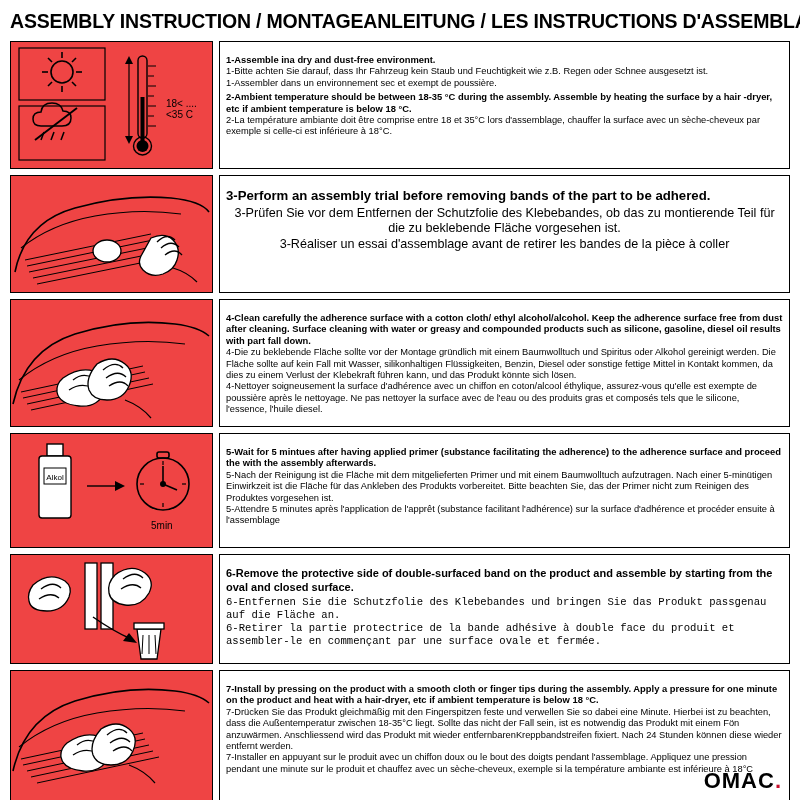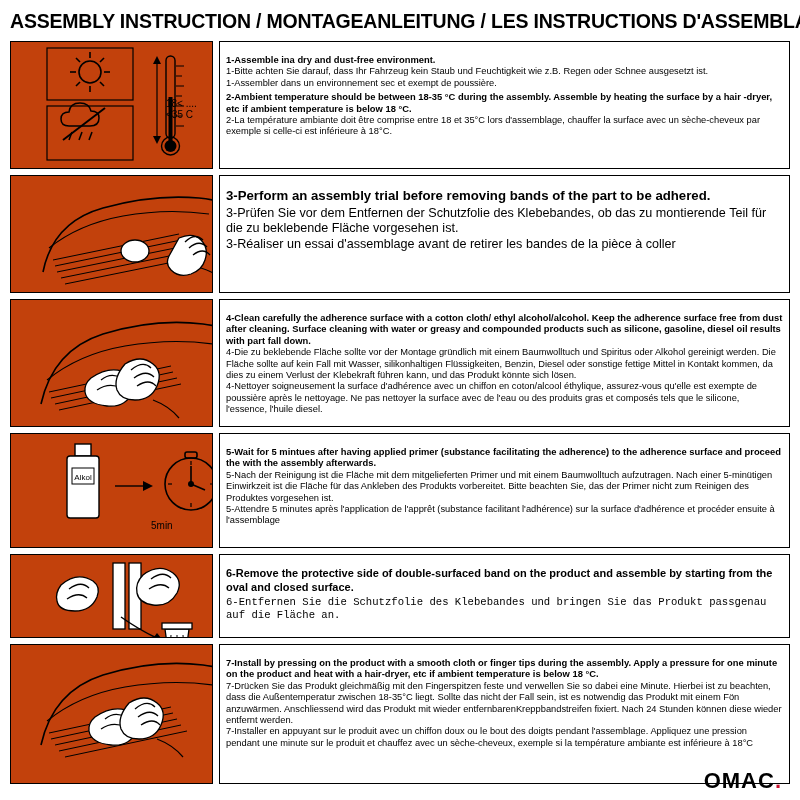--- a/index.html
+++ b/index.html
@@ -33,53 +33,52 @@
   .row {
     display: flex;
     gap: 6px;
     align-items: stretch;
   }
   .cell-img {
     width: 203px;
     border: 1px solid #000;
     position: relative;
     overflow: hidden;
-    background: #c2410c;
+    background: #ef4444;
     flex: 0 0 203px;
-    padding-left: 28px;
   }
   .cell-txt {
     flex: 1 1 auto;
     border: 1px solid #000;
     padding: 12px 6px 3px 6px;
     overflow: hidden;
   }
   .en {
     font-weight: bold;
     font-size: 9.4px;
     line-height: 1.22;
     margin: 0 0 1px 0;
   }
   .de, .fr {
     font-size: 9.3px;
     line-height: 1.22;
     margin: 0;
   }
   .big .en { font-size: 13.2px; line-height: 1.26; }
-  .big .de, .big .fr { font-size: 12.6px; line-height: 1.26; }
+  .big .de, .big .fr { font-size: 12.6px; line-height: 1.26; text-align: center; }
   .mid .en { font-size: 11px; line-height: 1.25; }
   .mid .de, .mid .fr { font-size: 10.6px; line-height: 1.25; font-family: Liberation Mono, monospace; }
   .blk { margin-bottom: 2px; }
 
   
   .r1 { height: 128px; }
   .r2 { height: 118px; }
   .r3 { height: 128px; border-radius: 25px; }
   .r4 { height: 115px; }
-  .r5 { height: 84px; }
+  .r5 { height: 110px; }
   .r6 { height: 140px; }
 
   
   svg { display: block; }
 
   .omac {
     position: absolute;
     right: 18px;
     bottom: 6px;
     font-weight: bold;
@@ -302,20 +301,21 @@
           <g stroke="#000" stroke-width="1">
             <line x1="132" y1="80" x2="131" y2="99"></line>
             <line x1="138" y1="80" x2="138" y2="99"></line>
             <line x1="144" y1="80" x2="145" y2="99"></line>
           </g>
         </svg>
       </div>
       <div class="cell-txt mid">
         <p class="en">6-Remove the protective side of double-surfaced band on the product and assemble by starting from the oval and closed surface.</p>
         <p class="de">6-Entfernen Sie die Schutzfolie des Klebebandes und bringen Sie das Produkt passgenau auf die Fläche an.</p>
+        <p class="fr">6-Retirer la partie protectrice de la bande adhésive à double face du produit et assembler-le en commençant par une surface ovale et fermée.</p>
       </div>
     </div>
 
     <div class="row r6">
       <div class="cell-img">
         <svg width="201" height="123" viewBox="0 0 201 123">
           <path d="M2 100 q12 -54 62 -70 q52 -16 100 -10 q24 3 34 12" fill="none" stroke="#000" stroke-width="1.6"></path>
           <path d="M8 76 q32 -26 78 -34 q46 -8 88 -2" fill="none" stroke="#000" stroke-width="1.1"></path>
           <g stroke="#000" stroke-width="1">
             <line x1="10" y1="88" x2="132" y2="62"></line>

